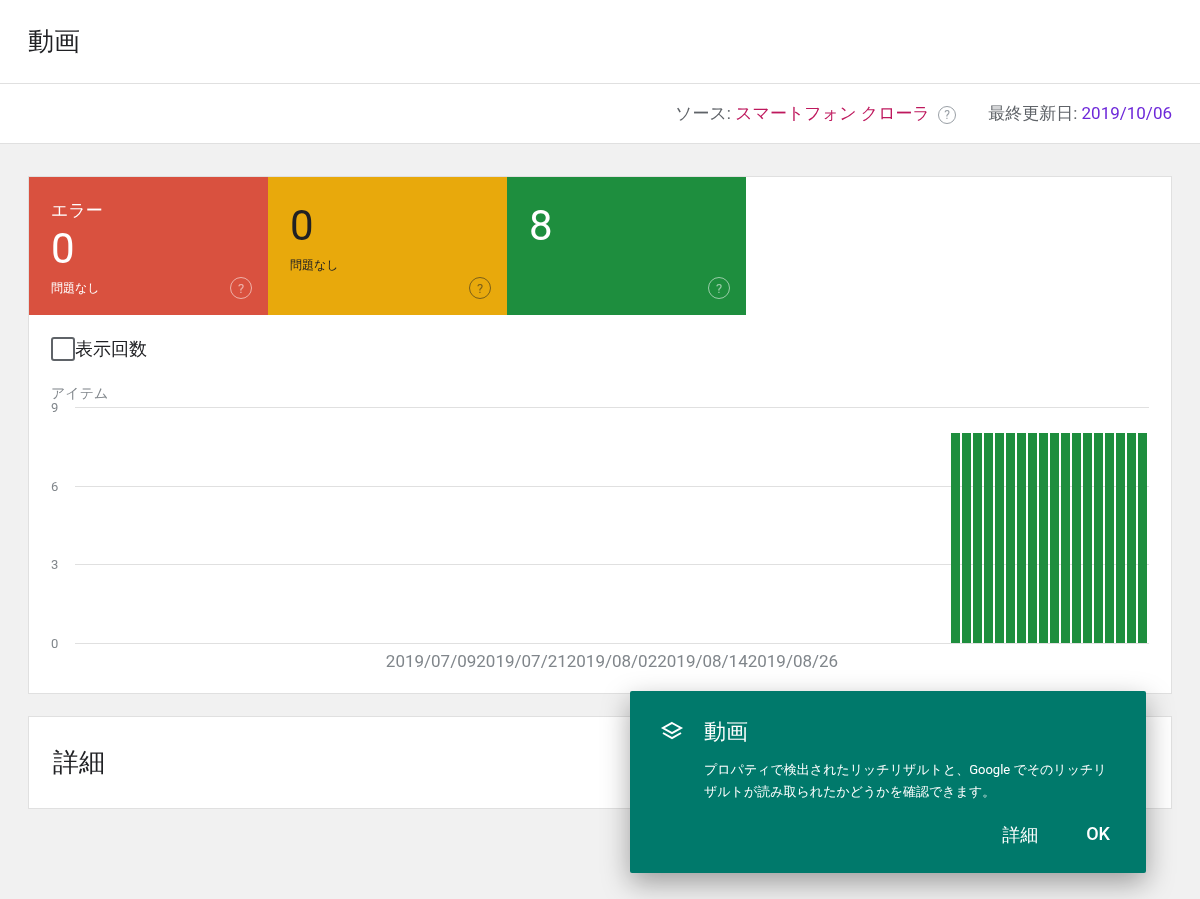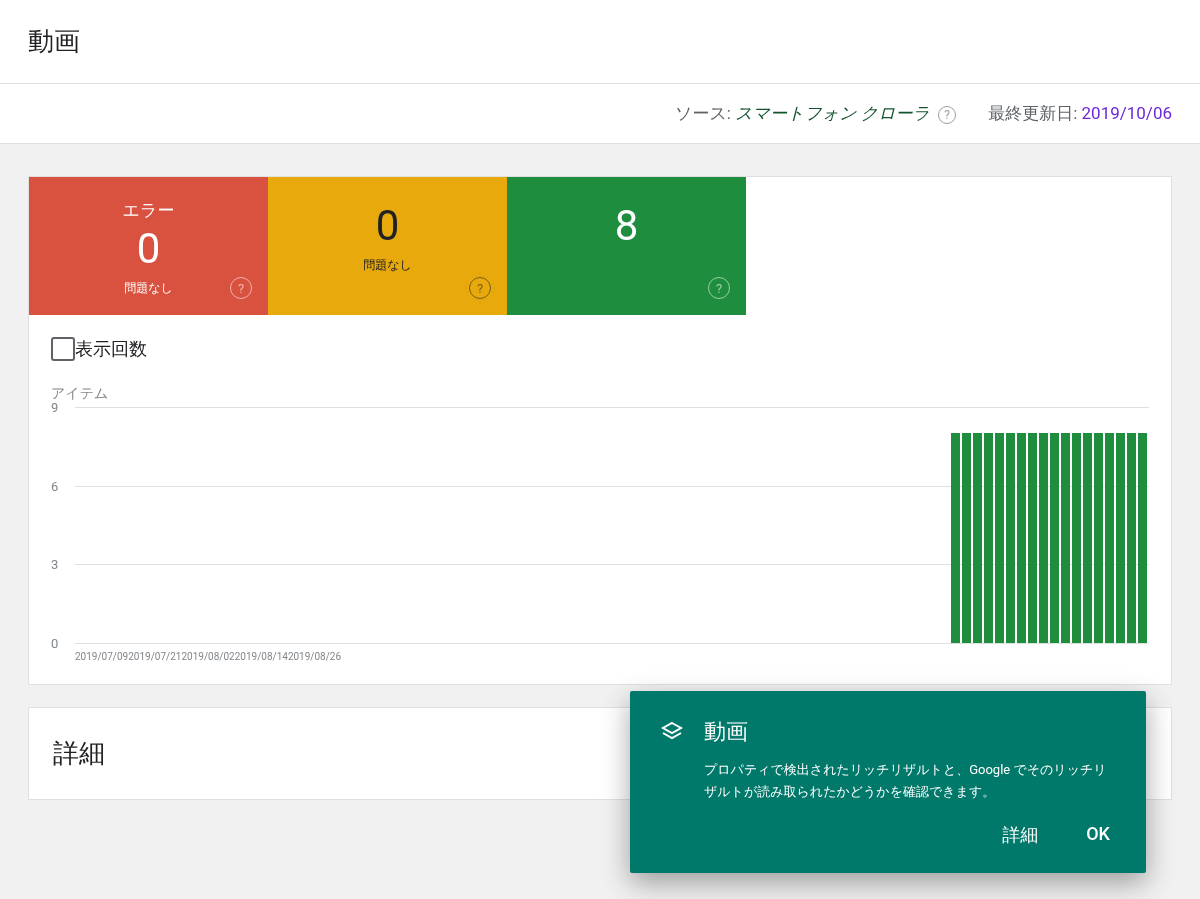--- a/index.html
+++ b/index.html
@@ -19,41 +19,41 @@
       background: #fff;
       padding: 18px 28px;
       border-bottom: 1px solid #e0e0e0;
       display: flex;
       justify-content: flex-end;
       align-items: center;
       gap: 32px;
       font-size: 17px;
       color: #5f6368;
     }
-    .meta-bar .src-value { color: #14532d; font-style: italic; }
+    .meta-bar .src-value { color: #be185d; }
     .meta-bar .date-value { color: #6d28d9; }
     .help-inline {
       display: inline-flex;
       width: 18px; height: 18px;
       border: 1.5px solid #9aa0a6;
       color: #9aa0a6;
       border-radius: 50%;
       align-items: center; justify-content: center;
       font-size: 12px;
       margin-left: 4px;
       vertical-align: middle;
     }
     .content { padding: 32px 28px; }
     .card {
       background: #fff;
       border: 1px solid #e0e0e0;
       margin-bottom: 22px;
     }
     
-    .tiles { display: flex; text-align: center; }
+    .tiles { display: flex; }
     .tile {
       width: 239px;
       padding: 22px 22px 18px 22px;
       color: #fff;
       position: relative;
     }
     .tile-error   { background: #d9513f; }
     .tile-warning { background: #e8a90c; color:#202124; }
     .tile-valid   { background: #1e8e3e; }
     .tile .label { font-size: 17px; font-weight: 400; }
@@ -88,22 +88,22 @@
       position:absolute; right:2px; bottom:0;
       display:flex; gap:2px; align-items:flex-end;
     }
     .bar {
       width:9px;
       background: repeating-linear-gradient(90deg,#1e8e3e 0 9px,#1b7f37 9px 10px);
       background-color:#1e8e3e;
     }
     .xticks {
       margin-left:24px;
-      display:flex; justify-content:flex-start;
-      font-size:10px; color:#80868b;
+      display:flex; justify-content:center;
+      font-size:17px; color:#80868b;
       padding-top: 8px;
     }
     
     .details-title { padding: 28px 24px; font-size: 26px; font-weight: 400; }
     
     .popup {
       position: fixed;
       right: 54px; bottom: 26px;
       width: 516px;
       background: #00796b;

